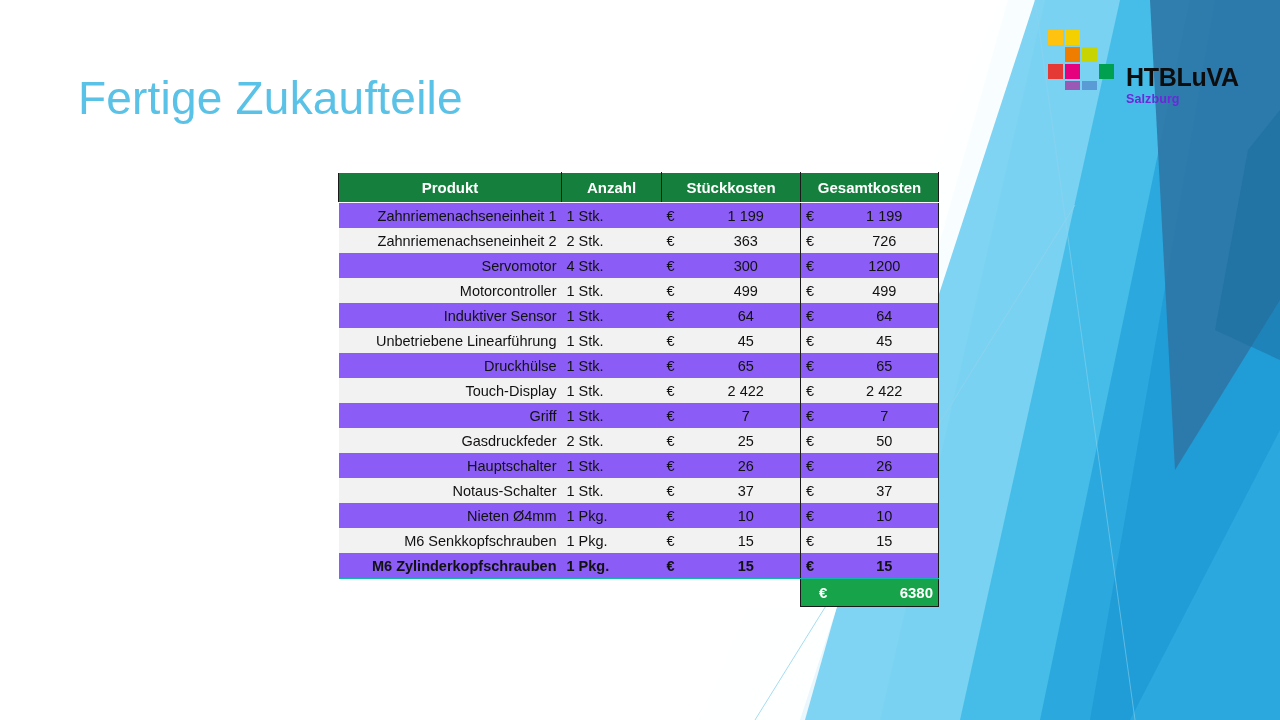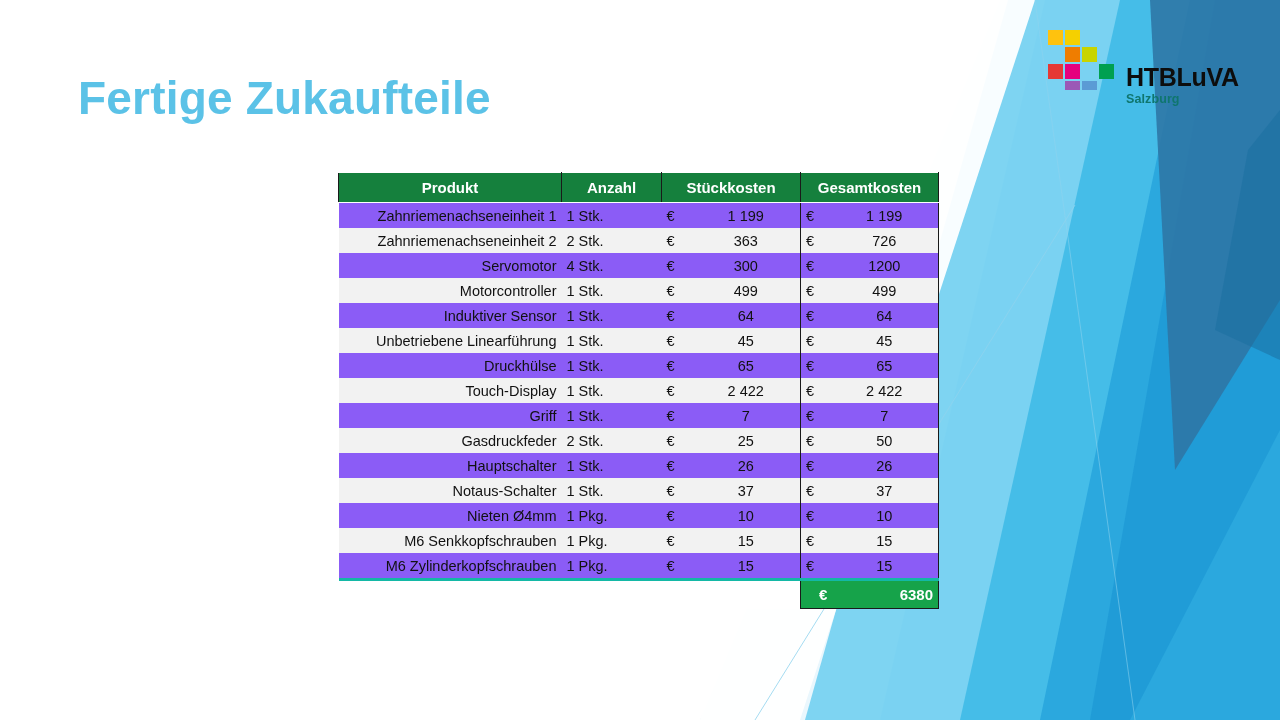--- a/index.html
+++ b/index.html
@@ -34,21 +34,21 @@
     pointer-events: none;
   }
 
   
   #slide-title {
     position: absolute;
     left: 78px;
     top: 68px;
     font-size: 46px;
     line-height: 60px;
-    font-weight: 700;
+    font-weight: 400;
     color: #5BC2E7;
     letter-spacing: 0.2px;
     white-space: nowrap;
   }
 
   
   #logo {
     position: absolute;
     left: 1044px;
     top: 28px;
@@ -72,21 +72,21 @@
     font-size: 25px;
     font-weight: bold;
     color: #0d0d0d;
     line-height: 28px;
     letter-spacing: -0.3px;
     margin-top: 31px;
   }
   #logo-sub {
     font-size: 12.5px;
     font-weight: bold;
-    color: #0f766e;
+    color: #6d28d9;
     line-height: 15px;
     margin-top: 1px;
     letter-spacing: 0.1px;
   }
 
   
   #cost-table-wrap {
     position: absolute;
     left: 338px;
     top: 172px;
@@ -149,21 +149,21 @@
     padding-right: 8px;
     padding-left: 0;
   }
   td.val.stueck { border-right: 1px solid #1a1a1a; }
   td.val.gesamt { border-right: 1px solid #1a1a1a; }
 
   tbody tr.odd  td { background: #8b5cf6; }
   tbody tr.even td { background: #F2F2F2; }
 
   tbody tr:first-child td { border-top: 1px solid #1a1a1a; }
-  tbody tr.last-data td   { border-bottom: 3px solid #14b8a6; }
+  tbody tr.last-data td   { border-bottom: 1px solid #14b8a6; font-weight: bold; }
 
   
   tr.total-row td { background: transparent !important; border: none; height: 27px; }
   tr.total-row td.spacer { border: none; }
   tr.total-row td.tot-cur,
   tr.total-row td.tot-val {
     background: #16A34A !important;
     color: #ffffff;
     font-weight: bold;
     font-size: 15px;

